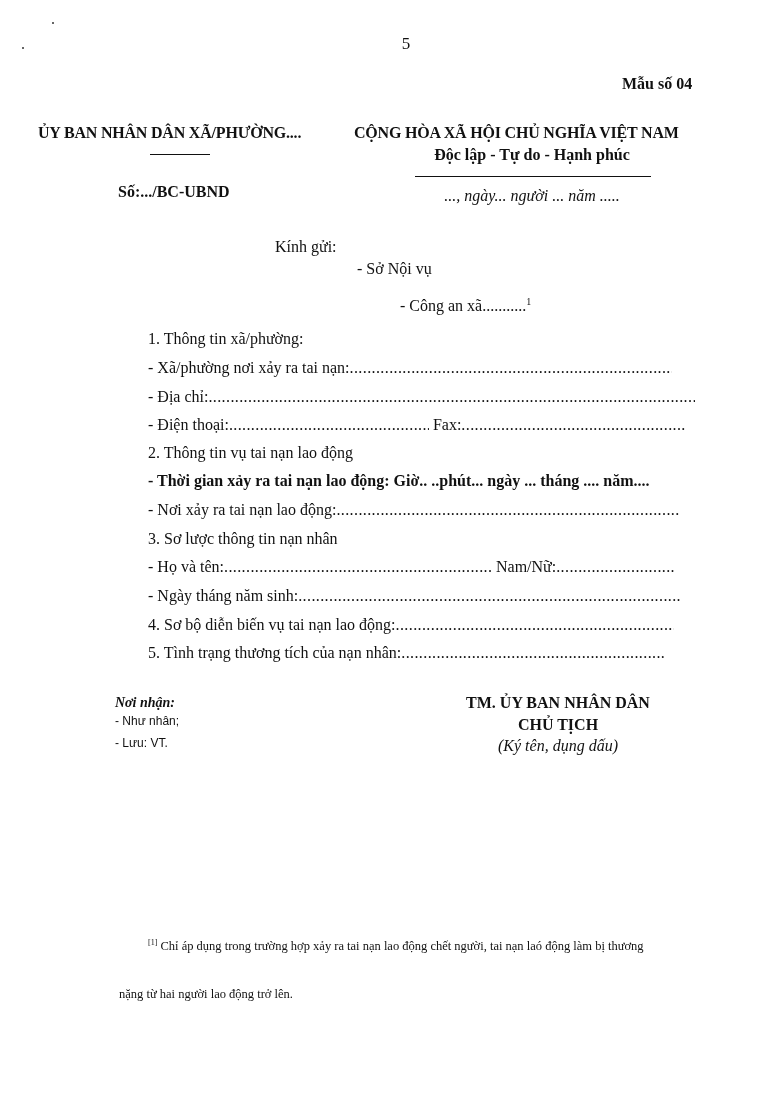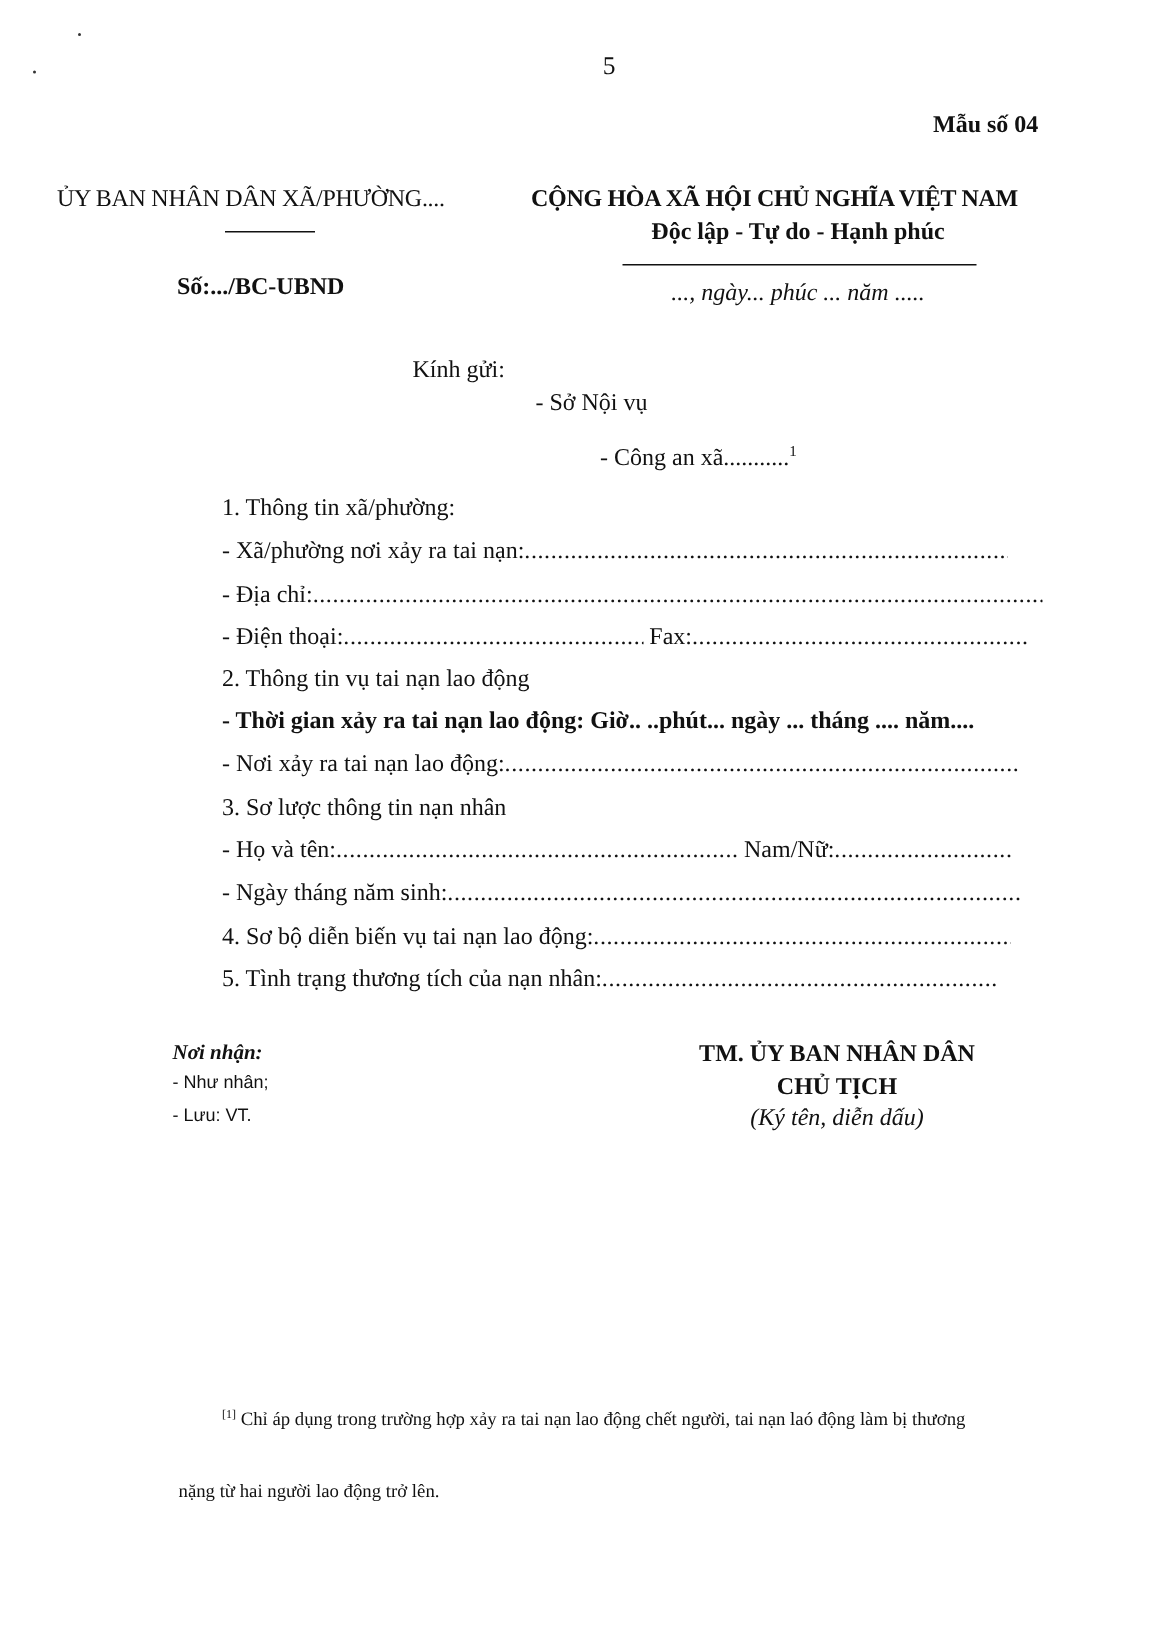--- a/index.html
+++ b/index.html
@@ -5,21 +5,21 @@
   html, body { margin: 0; padding: 0; background: #ffffff; }
   body {
     width: 780px; height: 1094px; position: relative; overflow: hidden;
     font-family: "Liberation Serif", "DejaVu Serif", serif; color: #111;
   }
   .abs { position: absolute; white-space: nowrap; }
   .b { font-weight: bold; }
   .i { font-style: italic; }
   .page-num { left: 0; width: 812px; top: 34px; text-align: center; font-size: 17px; }
   .form-no { left: 622px; top: 75px; font-size: 16px; font-weight: bold; }
-  .org { left: 38px; top: 124px; font-size: 16px; font-weight: normal; letter-spacing: -0.2px; }
+  .org { left: 38px; top: 124px; font-size: 16px; font-weight: bold; letter-spacing: -0.2px; }
   .org-line { left: 150px; top: 154px; width: 60px; height: 0; border-top: 1.5px solid #111; }
   .docno { left: 118px; top: 183px; font-size: 16px; font-weight: bold; }
   .nation { left: 354px; top: 124px; font-size: 16px; font-weight: bold; letter-spacing: -0.2px; }
   .motto { left: 354px; width: 356px; top: 146px; text-align: center; font-size: 16px; font-weight: bold; }
   .motto-line { left: 415px; top: 176px; width: 236px; height: 0; border-top: 1.5px solid #111; }
   .date { left: 354px; width: 356px; top: 187px; text-align: center; font-size: 16px; font-style: italic; }
   .kinh { left: 275px; top: 238px; font-size: 16px; }
   .recip { left: 357px; font-size: 16px; }
   .body-line { left: 148px; font-size: 16px; }
   .fill { display: inline-block; overflow: hidden; vertical-align: bottom; letter-spacing: 0.4px; }
@@ -41,21 +41,21 @@
 <div class="abs page-num">5</div>
 <div class="abs form-no">Mẫu số 04</div>
 
 <div class="abs org">ỦY BAN NHÂN DÂN XÃ/PHƯỜNG....</div>
 <div class="abs org-line"></div>
 <div class="abs docno">Số:.../BC-UBND</div>
 
 <div class="abs nation">CỘNG HÒA XÃ HỘI CHỦ NGHĨA VIỆT NAM</div>
 <div class="abs motto">Độc lập - Tự do - Hạnh phúc</div>
 <div class="abs motto-line"></div>
-<div class="abs date">..., ngày... phúc ... năm .....</div>
+<div class="abs date">..., ngày... người ... năm .....</div>
 
 <div class="abs kinh">Kính gửi:</div>
 <div class="abs recip" style="top:260px;">- Sở Nội vụ</div>
 <div class="abs recip" style="top:296px;margin-left:43px;"><span>- Công an xã...........</span><span class="sup">1</span></div>
 
 <div class="abs body-line" style="top:330px;">1. Thông tin xã/phường:</div>
 <div class="abs body-line" style="top:359px;"><span>- Xã/phường nơi xảy ra tai nạn:</span><span class="fill" style="width:322px;">..................................................................................................................................................................</span></div>
 <div class="abs body-line" style="top:388px;"><span>- Địa chỉ:</span><span class="fill" style="width:487px;">..................................................................................................................................................................</span></div>
 <div class="abs body-line" style="top:416px;"><span>- Điện thoại:</span><span class="fill" style="width:200px;">..................................................................................................................................................................</span> <span>Fax:</span><span class="fill" style="width:224px;">..................................................................................................................................................................</span></div>
 <div class="abs body-line" style="top:444px;">2. Thông tin vụ tai nạn lao động</div>
@@ -66,16 +66,16 @@
 <div class="abs body-line" style="top:587px;"><span>- Ngày tháng năm sinh:</span><span class="fill" style="width:384px;">..................................................................................................................................................................</span></div>
 <div class="abs body-line" style="top:616px;"><span>4. Sơ bộ diễn biến vụ tai nạn lao động:</span><span class="fill" style="width:278px;">..................................................................................................................................................................</span></div>
 <div class="abs body-line" style="top:644px;"><span>5. Tình trạng thương tích của nạn nhân:</span><span class="fill" style="width:264px;">..................................................................................................................................................................</span></div>
 
 <div class="abs nn-title">Nơi nhận:</div>
 <div class="abs nn-item" style="top:714px;">- Như nhân;</div>
 <div class="abs nn-item" style="top:736px;">- Lưu: VT.</div>
 
 <div class="abs sign b" style="top:694px;">TM. ỦY BAN NHÂN DÂN</div>
 <div class="abs sign b" style="top:716px;">CHỦ TỊCH</div>
-<div class="abs sign i" style="top:737px;">(Ký tên, diễn dấu)</div>
+<div class="abs sign i" style="top:737px;">(Ký tên, dụng dấu)</div>
 
 <div class="abs foot1"><span class="fsup">[1]</span> <span>Chỉ áp dụng trong trường hợp xảy ra tai nạn lao động chết người, tai nạn laó động làm bị thương</span></div>
 <div class="abs foot2">nặng từ hai người lao động trở lên.</div>
 
 </body></html>

